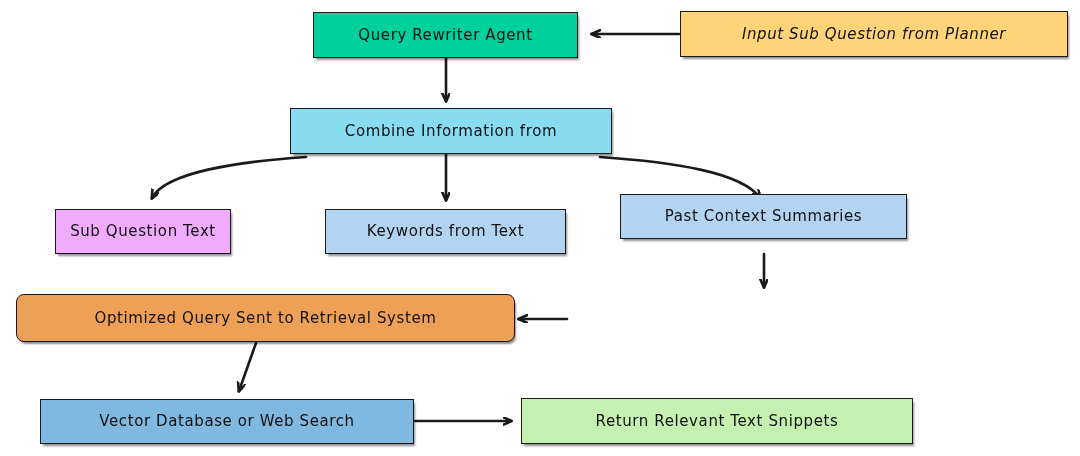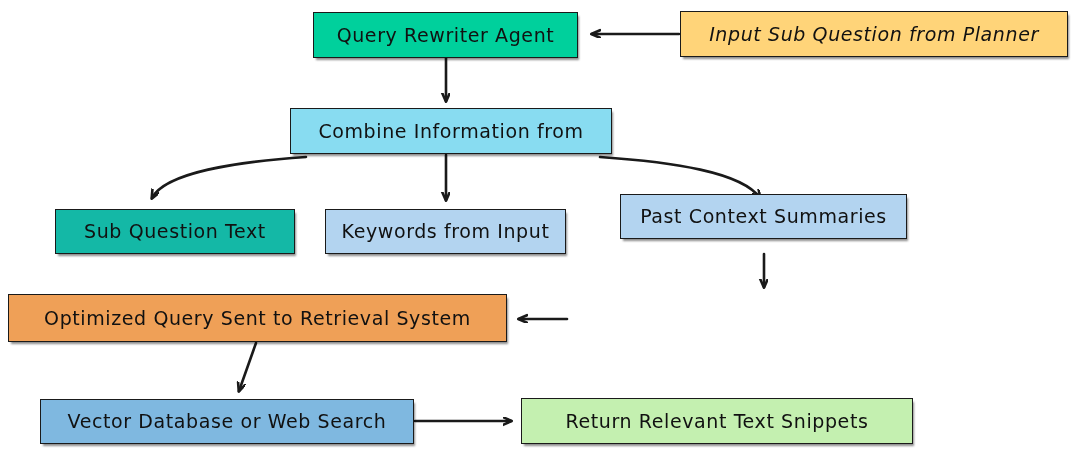--- a/index.html
+++ b/index.html
@@ -25,38 +25,38 @@
   }
   .node {
     position: absolute;
     box-sizing: border-box;
     border: 1.6px solid #1a1a1a;
     display: flex;
     align-items: center;
     justify-content: center;
     text-align: center;
     color: #111111;
-    font-size: 19px;
+    font-size: 15px;
     letter-spacing: 0.6px;
     line-height: 1.1;
     white-space: nowrap;
     box-shadow: 2px 3px 2px -1px rgba(0,0,0,0.45);
   }
   .node .lbl {
     display: block;
     padding: 0 10px;
   }
   
   #n-query-rewriter   { left: 313px; top: 12px;  width: 265px; height: 46px; background: #00d09c; }
   #n-input-sub        { left: 680px; top: 11px;  width: 388px; height: 46px; background: #ffd479; font-style: italic; }
   #n-combine          { left: 290px; top: 108px; width: 322px; height: 46px; background: #88dcf1; }
-  #n-sub-question     { left: 55px;  top: 209px; width: 240px; height: 45px; background: #14b8a6; }
+  #n-sub-question     { left: 55px;  top: 209px; width: 176px; height: 45px; background: #f0abfc; }
   #n-keywords         { left: 325px; top: 209px; width: 241px; height: 45px; background: #b3d4f0; }
   #n-past-context     { left: 620px; top: 194px; width: 287px; height: 45px; background: #b3d4f0; text-align: center; }
-  #n-optimized        { left: 8px;  top: 294px; width: 499px; height: 48px; background: #efa057; }
+  #n-optimized        { left: 16px;  top: 294px; width: 499px; height: 48px; background: #efa057; border-radius: 8px; }
   #n-generate         { left: 568px; top: 295px; width: 391px; height: 47px; background: #fac4de; }
   #n-vector-db        { left: 40px;  top: 399px; width: 374px; height: 45px; background: #7fb8e0; text-align: right; }
   #n-return-snippets  { left: 521px; top: 398px; width: 392px; height: 46px; background: #c4f0b0; }
 </style>
 </head>
 <body>
 
 <div id="canvas">
 
   <svg class="edges" viewBox="0 0 1080 456" width="1080" height="456">
@@ -95,21 +95,21 @@
 
   <div class="node" id="n-combine">
     <span class="lbl">Combine Information from</span>
   </div>
 
   <div class="node" id="n-sub-question">
     <span class="lbl">Sub Question Text</span>
   </div>
 
   <div class="node" id="n-keywords">
-    <span class="lbl">Keywords from Input</span>
+    <span class="lbl">Keywords from Text</span>
   </div>
 
   <div class="node" id="n-past-context">
     <span class="lbl">Past Context Summaries</span>
   </div>
 
   <div class="node" id="n-optimized">
     <span class="lbl">Optimized Query Sent to Retrieval System</span>
   </div>
 

